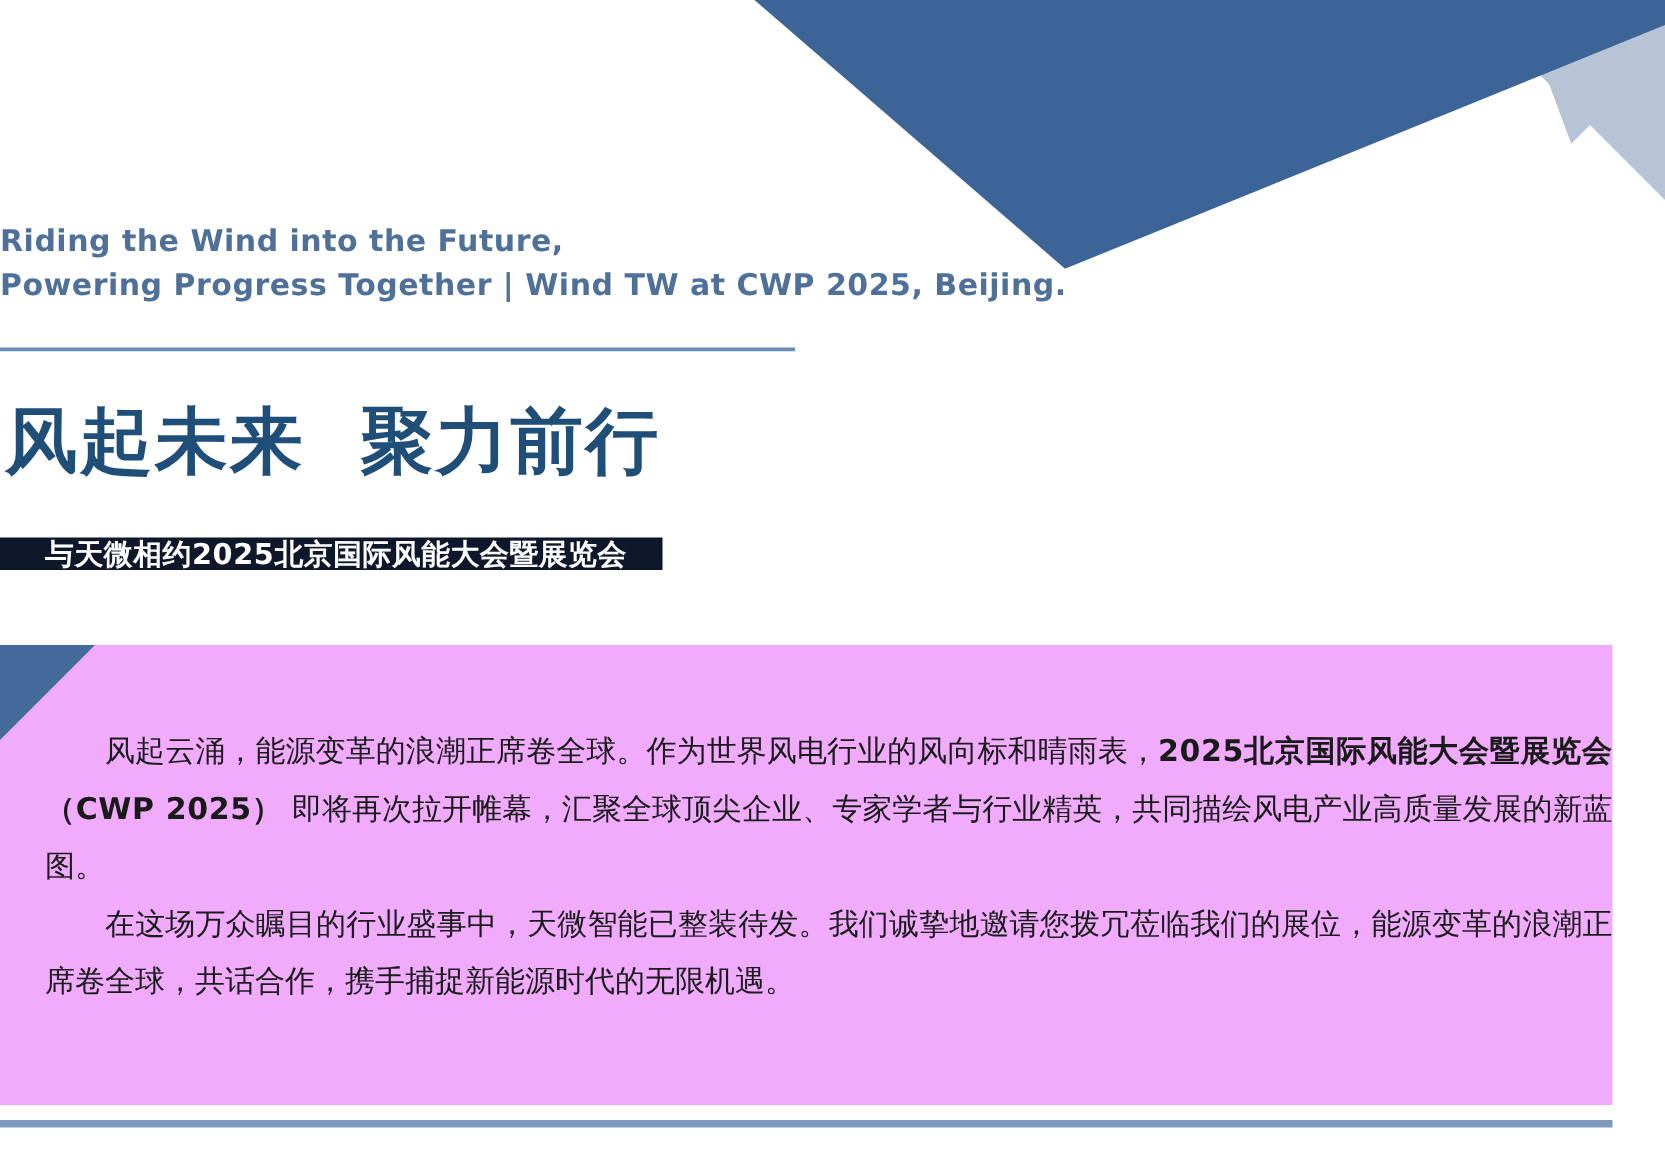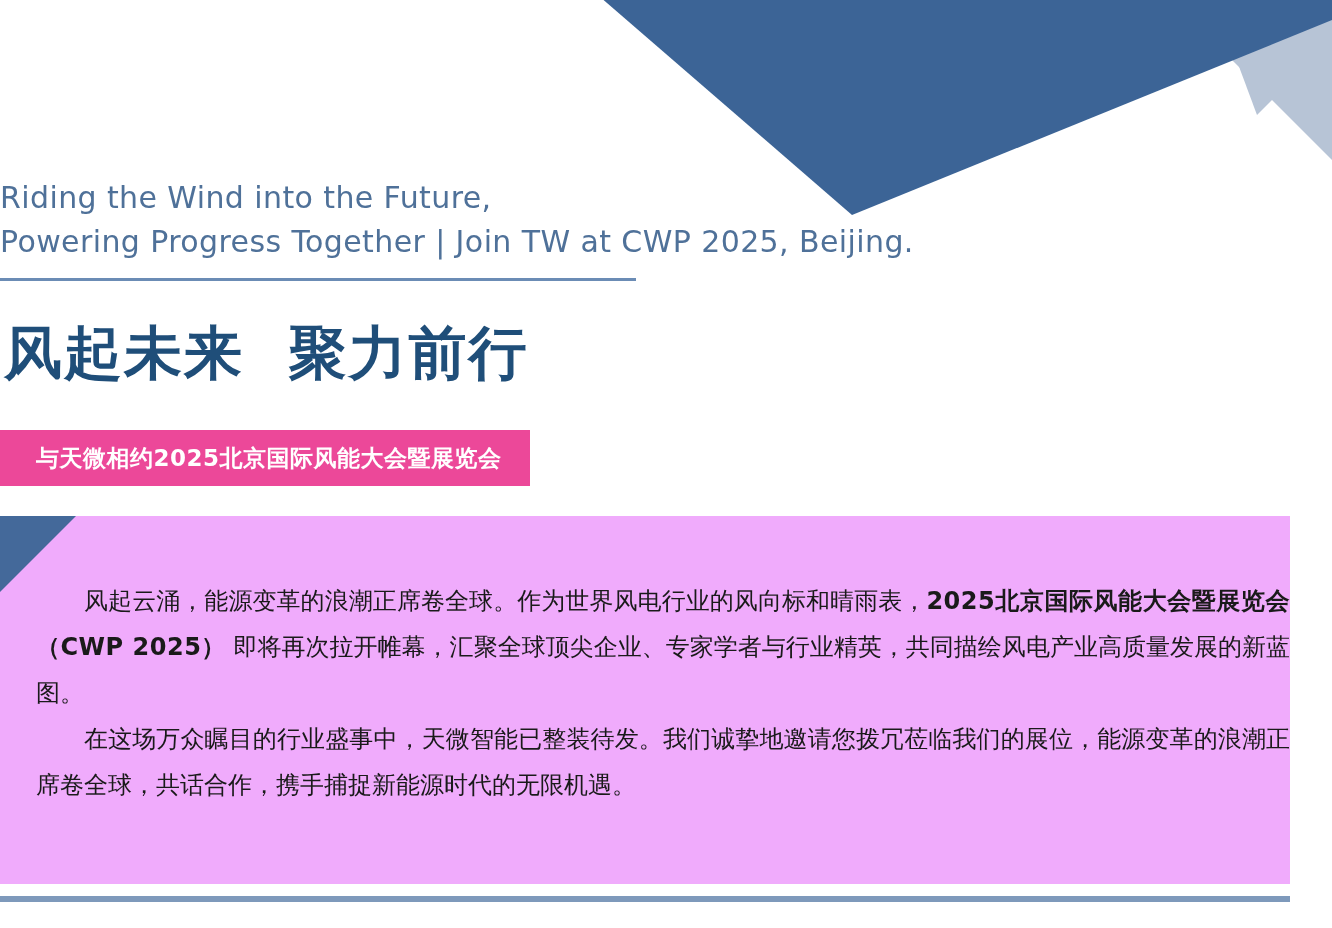--- a/index.html
+++ b/index.html
@@ -27,25 +27,25 @@
   }
   .deco-svg { display: block; }
 
   
   .tagline {
     position: absolute;
     left: 0px;
     top: 176px;
     width: 900px;
     color: #4f7199;
-    font-size: 30px;
+    font-size: 24px;
     line-height: 1.45;
     letter-spacing: 0.4px;
     font-family: "DejaVu Sans", sans-serif;
-    font-weight: 400;
+    font-weight: 700;
   }
   .tagline .line { display: block; white-space: pre; }
 
   
   .rule {
     position: absolute;
     left: 0px;
     top: 278px;
     width: 636px;
     height: 3px;
@@ -63,22 +63,22 @@
     letter-spacing: 2px;
     font-family: "DejaVu Sans", sans-serif;
     white-space: pre;
   }
 
   
   .subbanner {
     position: absolute;
     left: 0px;
     top: 430px;
-    height: 56px;
-    background: #ec4899;
+    height: 26px;
+    background: #0f172a;
     color: #ffffff;
     font-size: 23px;
     font-weight: bold;
     letter-spacing: 0.5px;
     display: flex;
     align-items: center;
     padding: 0 28px 0 36px;
     font-family: "DejaVu Sans", sans-serif;
   }
 
@@ -137,21 +137,21 @@
   <svg class="deco-svg" width="740" height="230" viewBox="0 0 740 230" xmlns="http://www.w3.org/2000/svg">
     <polygon points="520,-60 740,160 740,-60" fill="#b7c4d6"></polygon>
     <polygon points="600,-60 740,-60 740,40 665,115" fill="#b7c4d6"></polygon>
     <polygon points="0,-10 740,-10 740,20 260,215" fill="#3c6496"></polygon>
     <polygon points="523,-10 740,-10 740,18 600,160" fill="#ffffff" opacity="0"></polygon>
   </svg>
 </div>
 
 <div class="tagline">
   <span class="line">Riding the Wind into the Future,</span>
-  <span class="line">Powering Progress Together | Join TW at CWP 2025, Beijing.</span>
+  <span class="line">Powering Progress Together | Wind TW at CWP 2025, Beijing.</span>
 </div>
 
 <div class="rule"></div>
 
 <div class="headline">风起未来  聚力前行</div>
 
 <div class="subbanner">与天微相约2025北京国际风能大会暨展览会</div>
 
 <div class="card">
   <div class="card-corner"></div>

